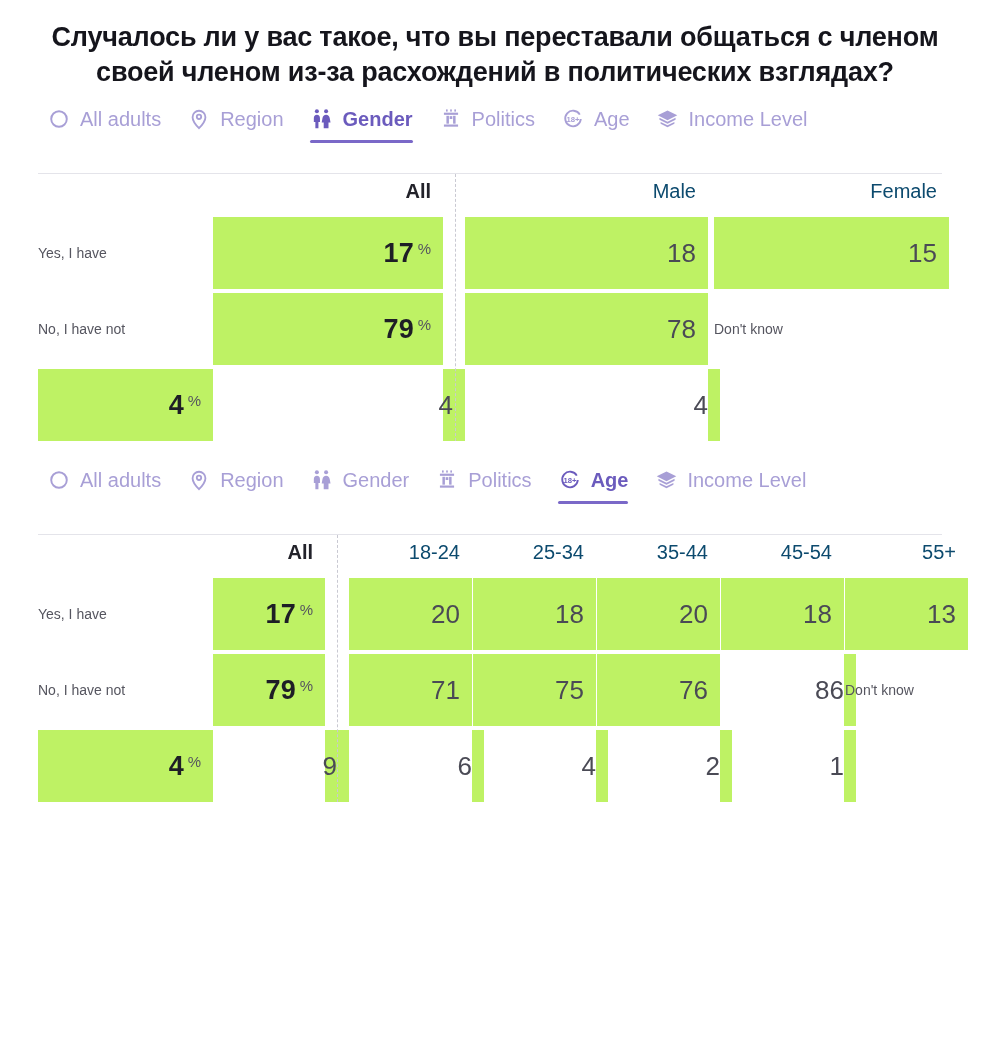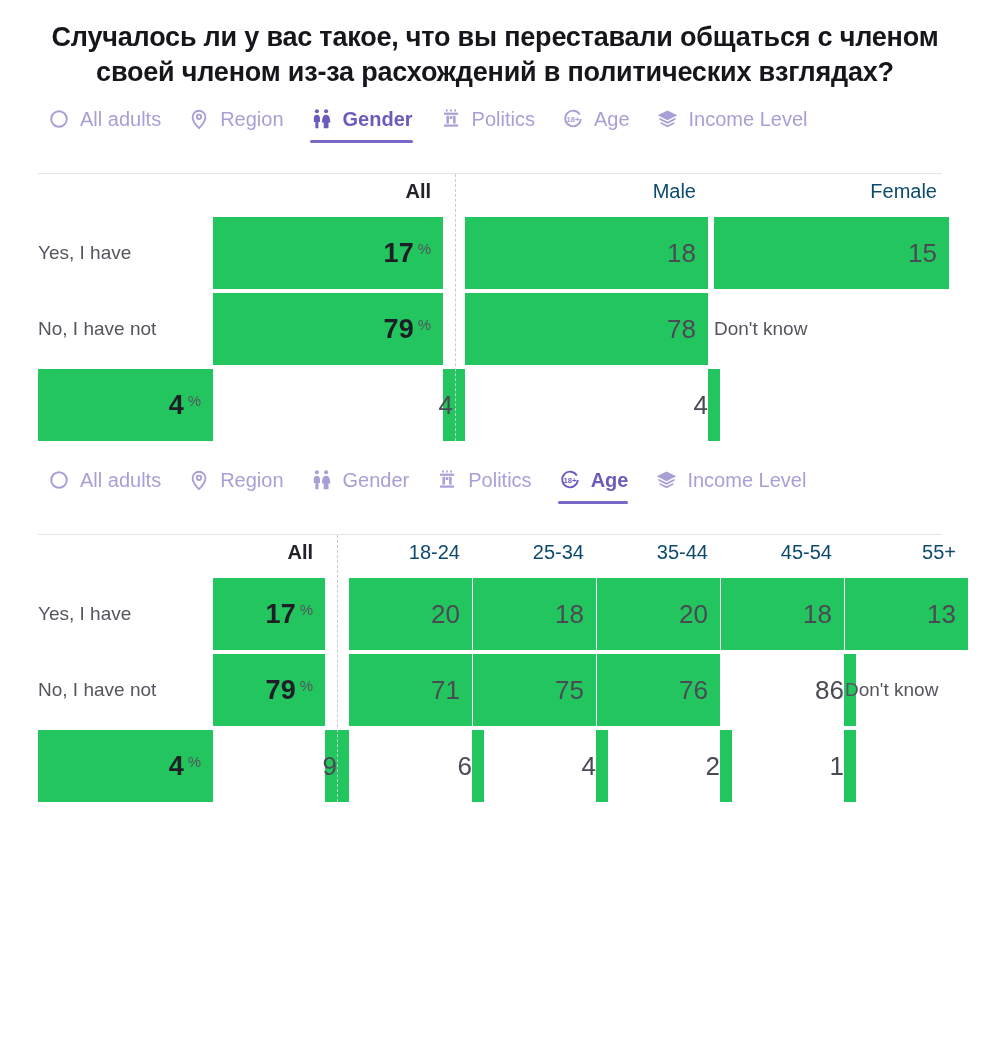--- a/index.html
+++ b/index.html
@@ -119,28 +119,28 @@
   .hcell.all {
     color: #22222a;
     font-weight: bold;
   }
   .hcell.blank { padding: 0; }
   .gap { padding: 0; }
 
   .rowlabel {
     display: flex;
     align-items: center;
-    font-size: 19px;
+    font-size: 14px;
     color: #55555f;
     height: 72px;
     white-space: nowrap;
   }
 
   .cell {
-    background: #22c55e;
+    background: #bef264;
     height: 72px;
     display: flex;
     align-items: center;
     justify-content: flex-end;
     padding-right: 12px;
     font-size: 26px;
     color: #4a4a55;
     box-sizing: border-box;
   }
   .cell.allcell {

